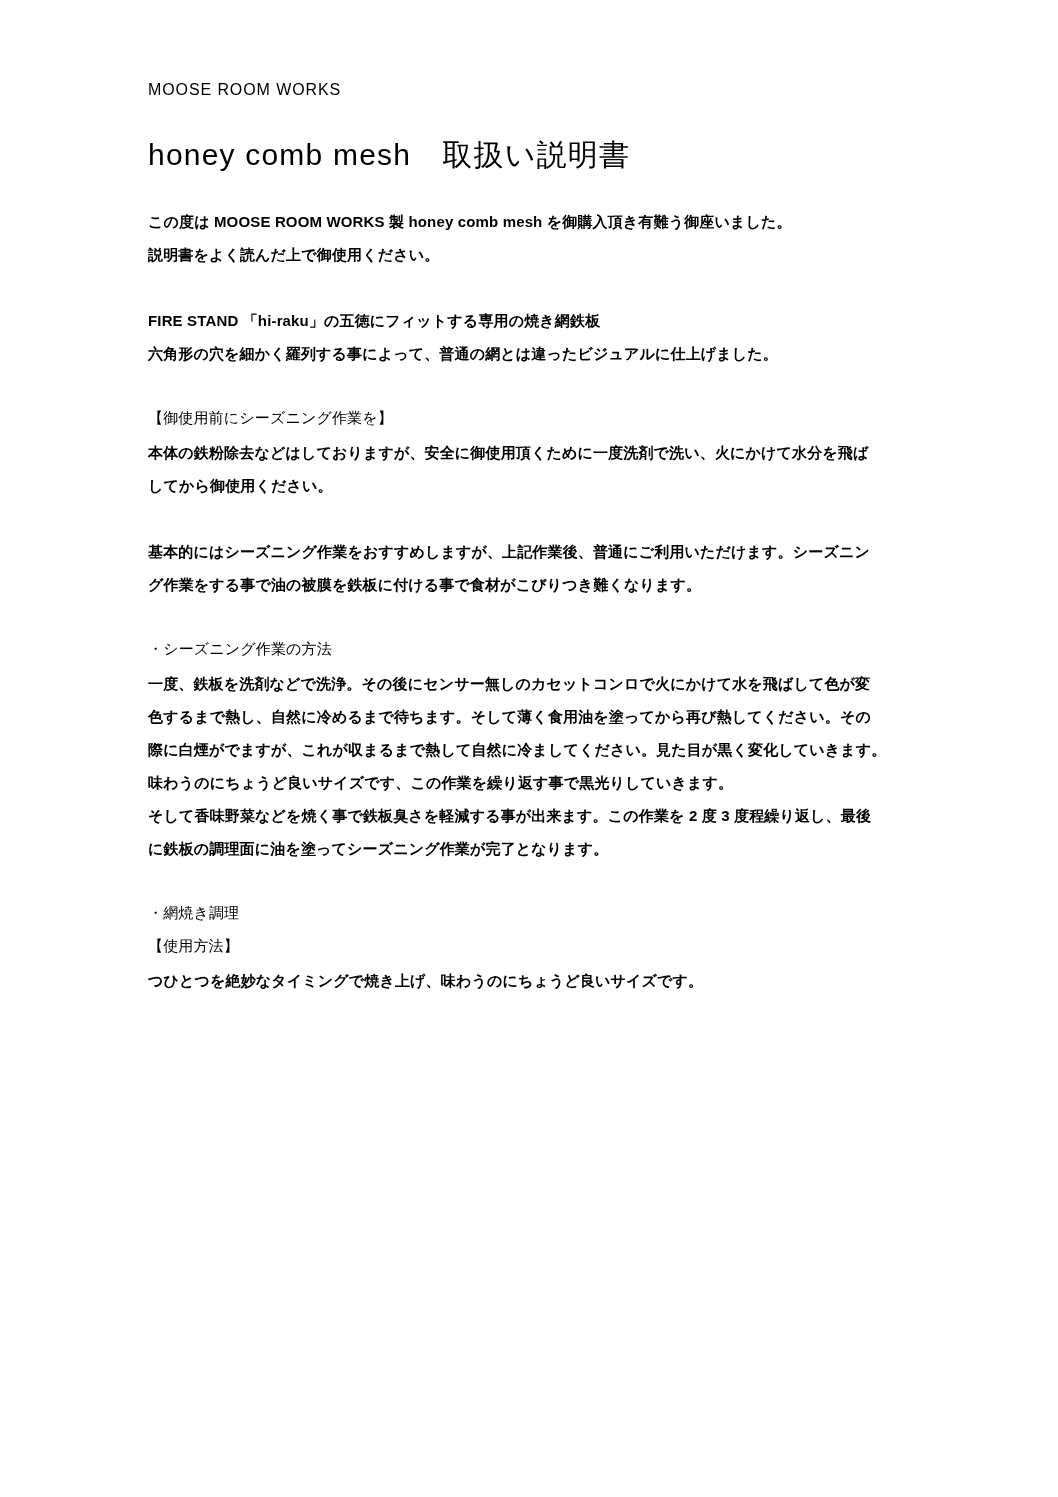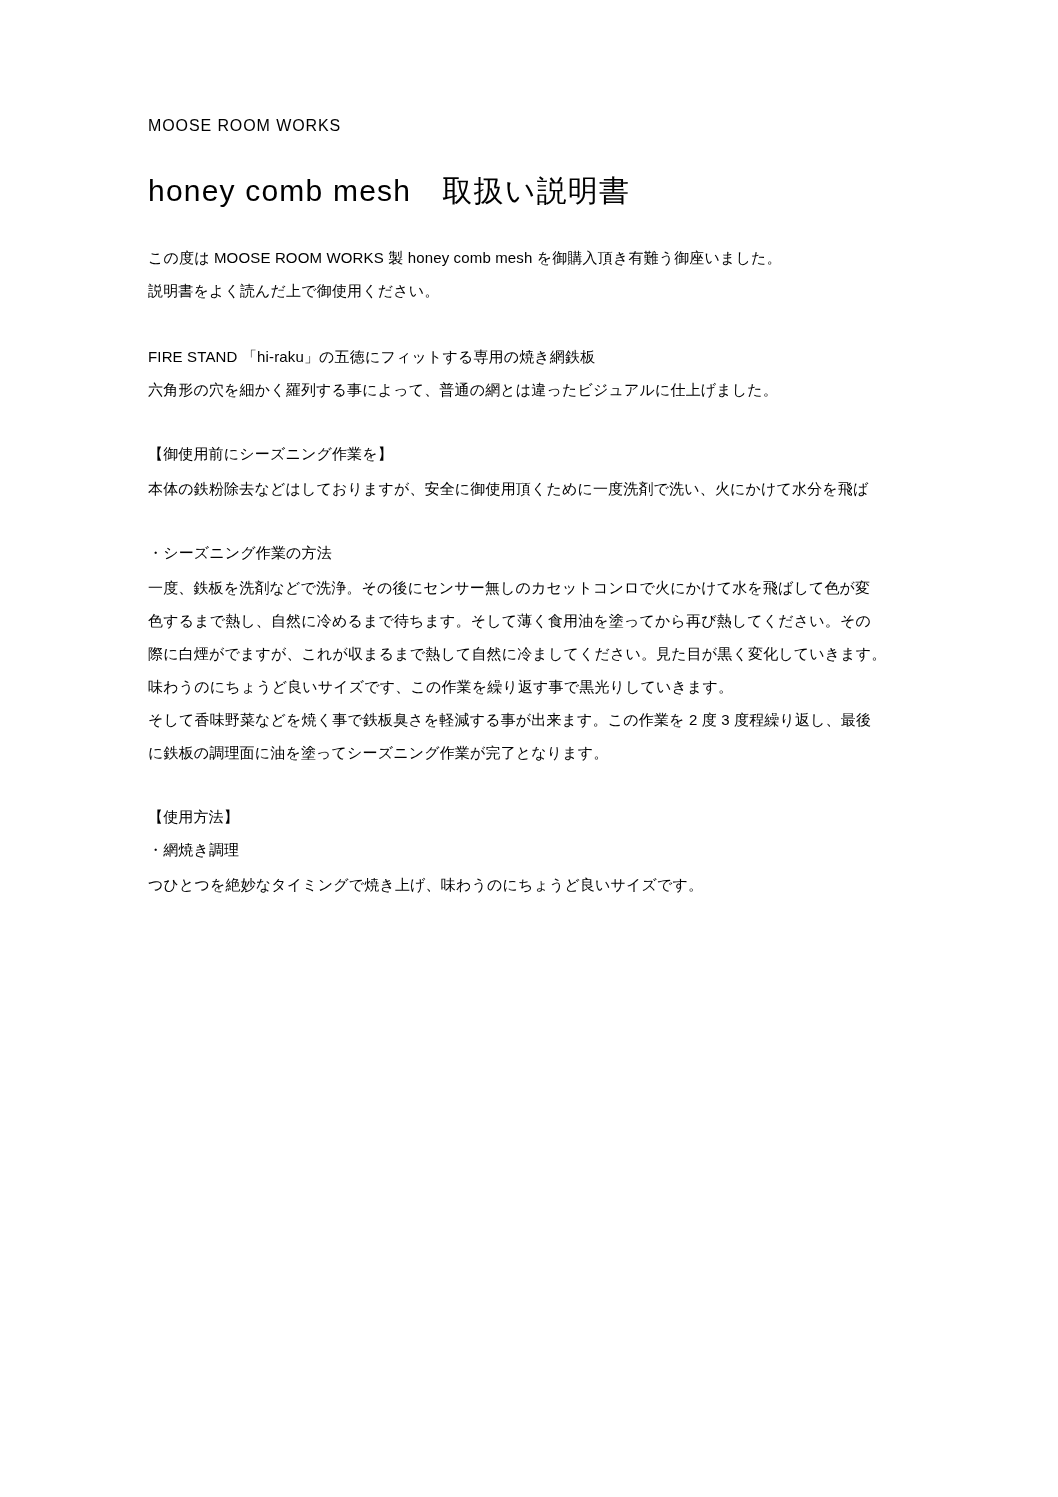--- a/index.html
+++ b/index.html
@@ -23,21 +23,21 @@
     left: 148px;
     top: 0;
     width: 770px;
   }
 
   
   .brand {
     font-size: 16px;
     letter-spacing: 0.9px;
     line-height: 20px;
-    margin-top: 116px;
+    margin-top: 80px;
     white-space: nowrap;
   }
 
   
   .doc-title {
     font-size: 30px;
     font-weight: 400;
     letter-spacing: 1.2px;
     line-height: 34px;
     margin-top: 38px;
@@ -49,20 +49,21 @@
     font-size: 15px;
     line-height: 33px;
     letter-spacing: 0.15px;
     margin-top: 33px;
   }
   .block p {
     margin: 0;
   }
   .line {
     white-space: nowrap;
+    font-weight: bold;
   }
 
   
   .heading {
     font-size: 15px;
     line-height: 33px;
     letter-spacing: 0.15px;
     white-space: nowrap;
     font-family: Liberation Mono, monospace;
   }
@@ -82,32 +83,37 @@
   </div>
 
   <div class="block">
     <p class="line">FIRE STAND 「hi-raku」の五徳にフィットする専用の焼き網鉄板</p>
     <p class="line">六角形の穴を細かく羅列する事によって、普通の網とは違ったビジュアルに仕上げました。</p>
   </div>
 
   <div class="block">
     <p class="heading">【御使用前にシーズニング作業を】</p>
     <p class="line">本体の鉄粉除去などはしておりますが、安全に御使用頂くために一度洗剤で洗い、火にかけて水分を飛ば</p>
+    <p class="line">してから御使用ください。</p>
   </div>
 
+  <div class="block">
+    <p class="line">基本的にはシーズニング作業をおすすめしますが、上記作業後、普通にご利用いただけます。シーズニン</p>
+    <p class="line">グ作業をする事で油の被膜を鉄板に付ける事で食材がこびりつき難くなります。</p>
+  </div>
 
   <div class="block">
     <p class="heading">・シーズニング作業の方法</p>
     <p class="line">一度、鉄板を洗剤などで洗浄。その後にセンサー無しのカセットコンロで火にかけて水を飛ばして色が変</p>
     <p class="line">色するまで熱し、自然に冷めるまで待ちます。そして薄く食用油を塗ってから再び熱してください。その</p>
     <p class="line">際に白煙がでますが、これが収まるまで熱して自然に冷ましてください。見た目が黒く変化していきます。</p>
     <p class="line">味わうのにちょうど良いサイズです、この作業を繰り返す事で黒光りしていきます。</p>
     <p class="line">そして香味野菜などを焼く事で鉄板臭さを軽減する事が出来ます。この作業を 2 度 3 度程繰り返し、最後</p>
     <p class="line">に鉄板の調理面に油を塗ってシーズニング作業が完了となります。</p>
   </div>
 
   <div class="block">
+    <p class="heading">・網焼き調理</p>
     <p class="heading">【使用方法】</p>
-    <p class="heading">・網焼き調理</p>
     <p class="line">つひとつを絶妙なタイミングで焼き上げ、味わうのにちょうど良いサイズです。</p>
   </div>
 
 </div>
 
 </body></html>

